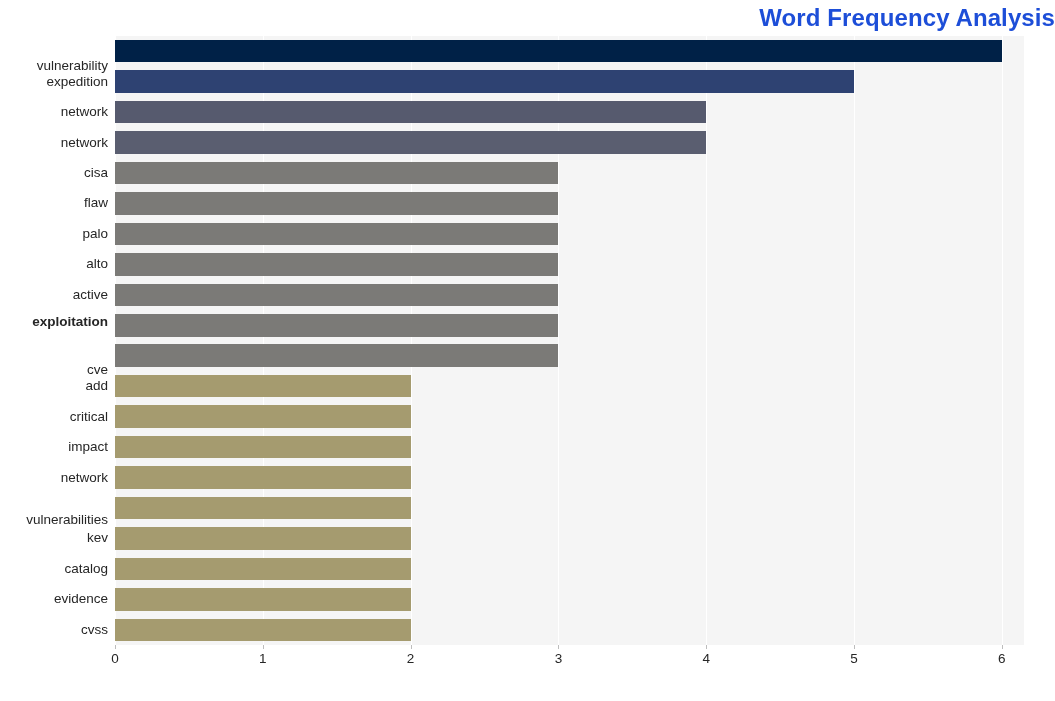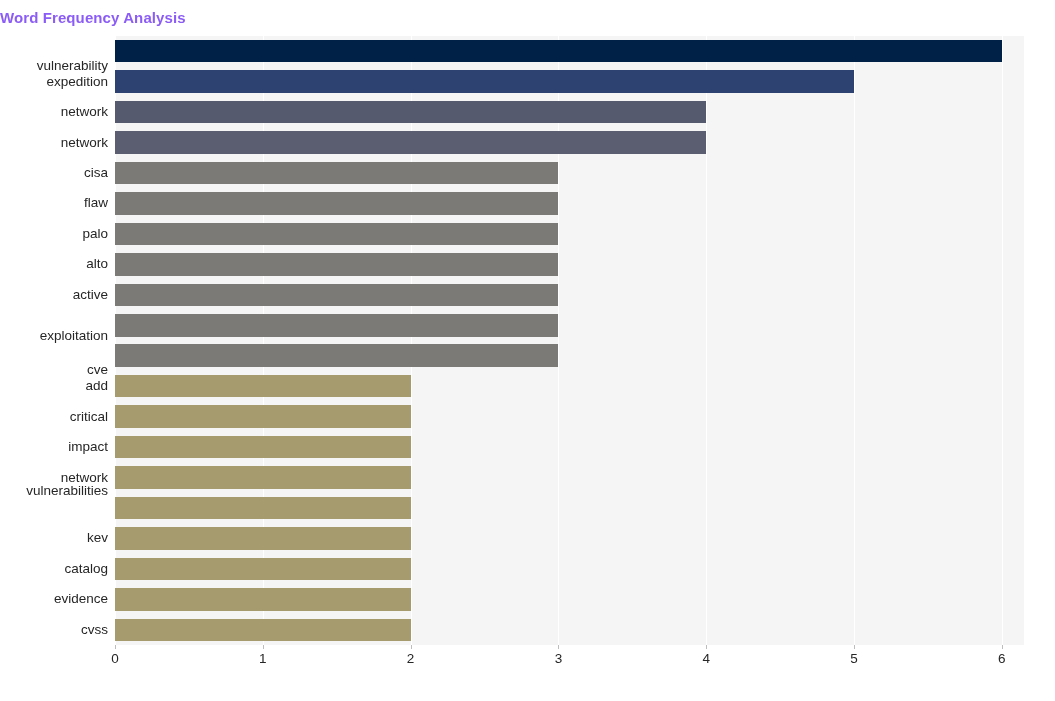--- a/index.html
+++ b/index.html
@@ -7,22 +7,22 @@
     width:1055px;height:701px;
     background:#ffffff;
     font-family:"Liberation Sans", sans-serif;
     overflow:hidden;
   }
   #chart-root{position:relative;width:1055px;height:701px;}
 
   
   #chart-title{
     position:absolute;left:0;top:0;width:1055px;
-    text-align:left;
-    font-size:15px;font-weight:bold;color:#8b5cf6;
+    text-align:right;
+    font-size:24px;font-weight:bold;color:#1d4ed8;
     line-height:36px;
     letter-spacing:0.1px;
   }
 
   
   #plot-area{
     position:absolute;
     left:115px;top:36px;
     width:909px;height:609px;
     background:#f5f5f5;
@@ -148,27 +148,27 @@
   <div id="y-axis">
       <div class="y-tick-label" style="top: 21px; line-height: 18px;">vulnerability</div>
       <div class="y-tick-label" style="top: 36.675px; line-height: 18px;">expedition</div>
       <div class="y-tick-label" style="top: 67.125px; line-height: 18px;">network</div>
       <div class="y-tick-label" style="top: 97.575px; line-height: 18px;">network</div>
       <div class="y-tick-label" style="top: 128.025px; line-height: 18px;">cisa</div>
       <div class="y-tick-label" style="top: 158.475px; line-height: 18px;">flaw</div>
       <div class="y-tick-label" style="top: 188.925px; line-height: 18px;">palo</div>
       <div class="y-tick-label" style="top: 219.375px; line-height: 18px;">alto</div>
       <div class="y-tick-label" style="top: 249.825px; line-height: 18px;">active</div>
-      <div class="y-tick-label" style="top: 291px; line-height: 18px;">exploitation</div>
+      <div class="y-tick-label" style="top: 277px; line-height: 18px; font-weight: bold;">exploitation</div>
       <div class="y-tick-label" style="top: 325px; line-height: 18px;">cve</div>
       <div class="y-tick-label" style="top: 341.175px; line-height: 18px;">add</div>
       <div class="y-tick-label" style="top: 371.625px; line-height: 18px;">critical</div>
       <div class="y-tick-label" style="top: 402.075px; line-height: 18px;">impact</div>
       <div class="y-tick-label" style="top: 432.525px; line-height: 18px;">network</div>
-      <div class="y-tick-label" style="top: 446px; line-height: 18px;">vulnerabilities</div>
+      <div class="y-tick-label" style="top: 475px; line-height: 18px;">vulnerabilities</div>
       <div class="y-tick-label" style="top: 493.425px; line-height: 18px;">kev</div>
       <div class="y-tick-label" style="top: 523.875px; line-height: 18px;">catalog</div>
       <div class="y-tick-label" style="top: 554.325px; line-height: 18px;">evidence</div>
       <div class="y-tick-label" style="top: 584.775px; line-height: 18px;">cvss</div>
     </div>
 
   <div id="x-axis">
   <div class="x-tick-mark" style="left: 115px;"></div>
       <div class="x-tick-label" style="left: 115px;">0</div>
       <div class="x-tick-mark" style="left: 262.805px;"></div>

